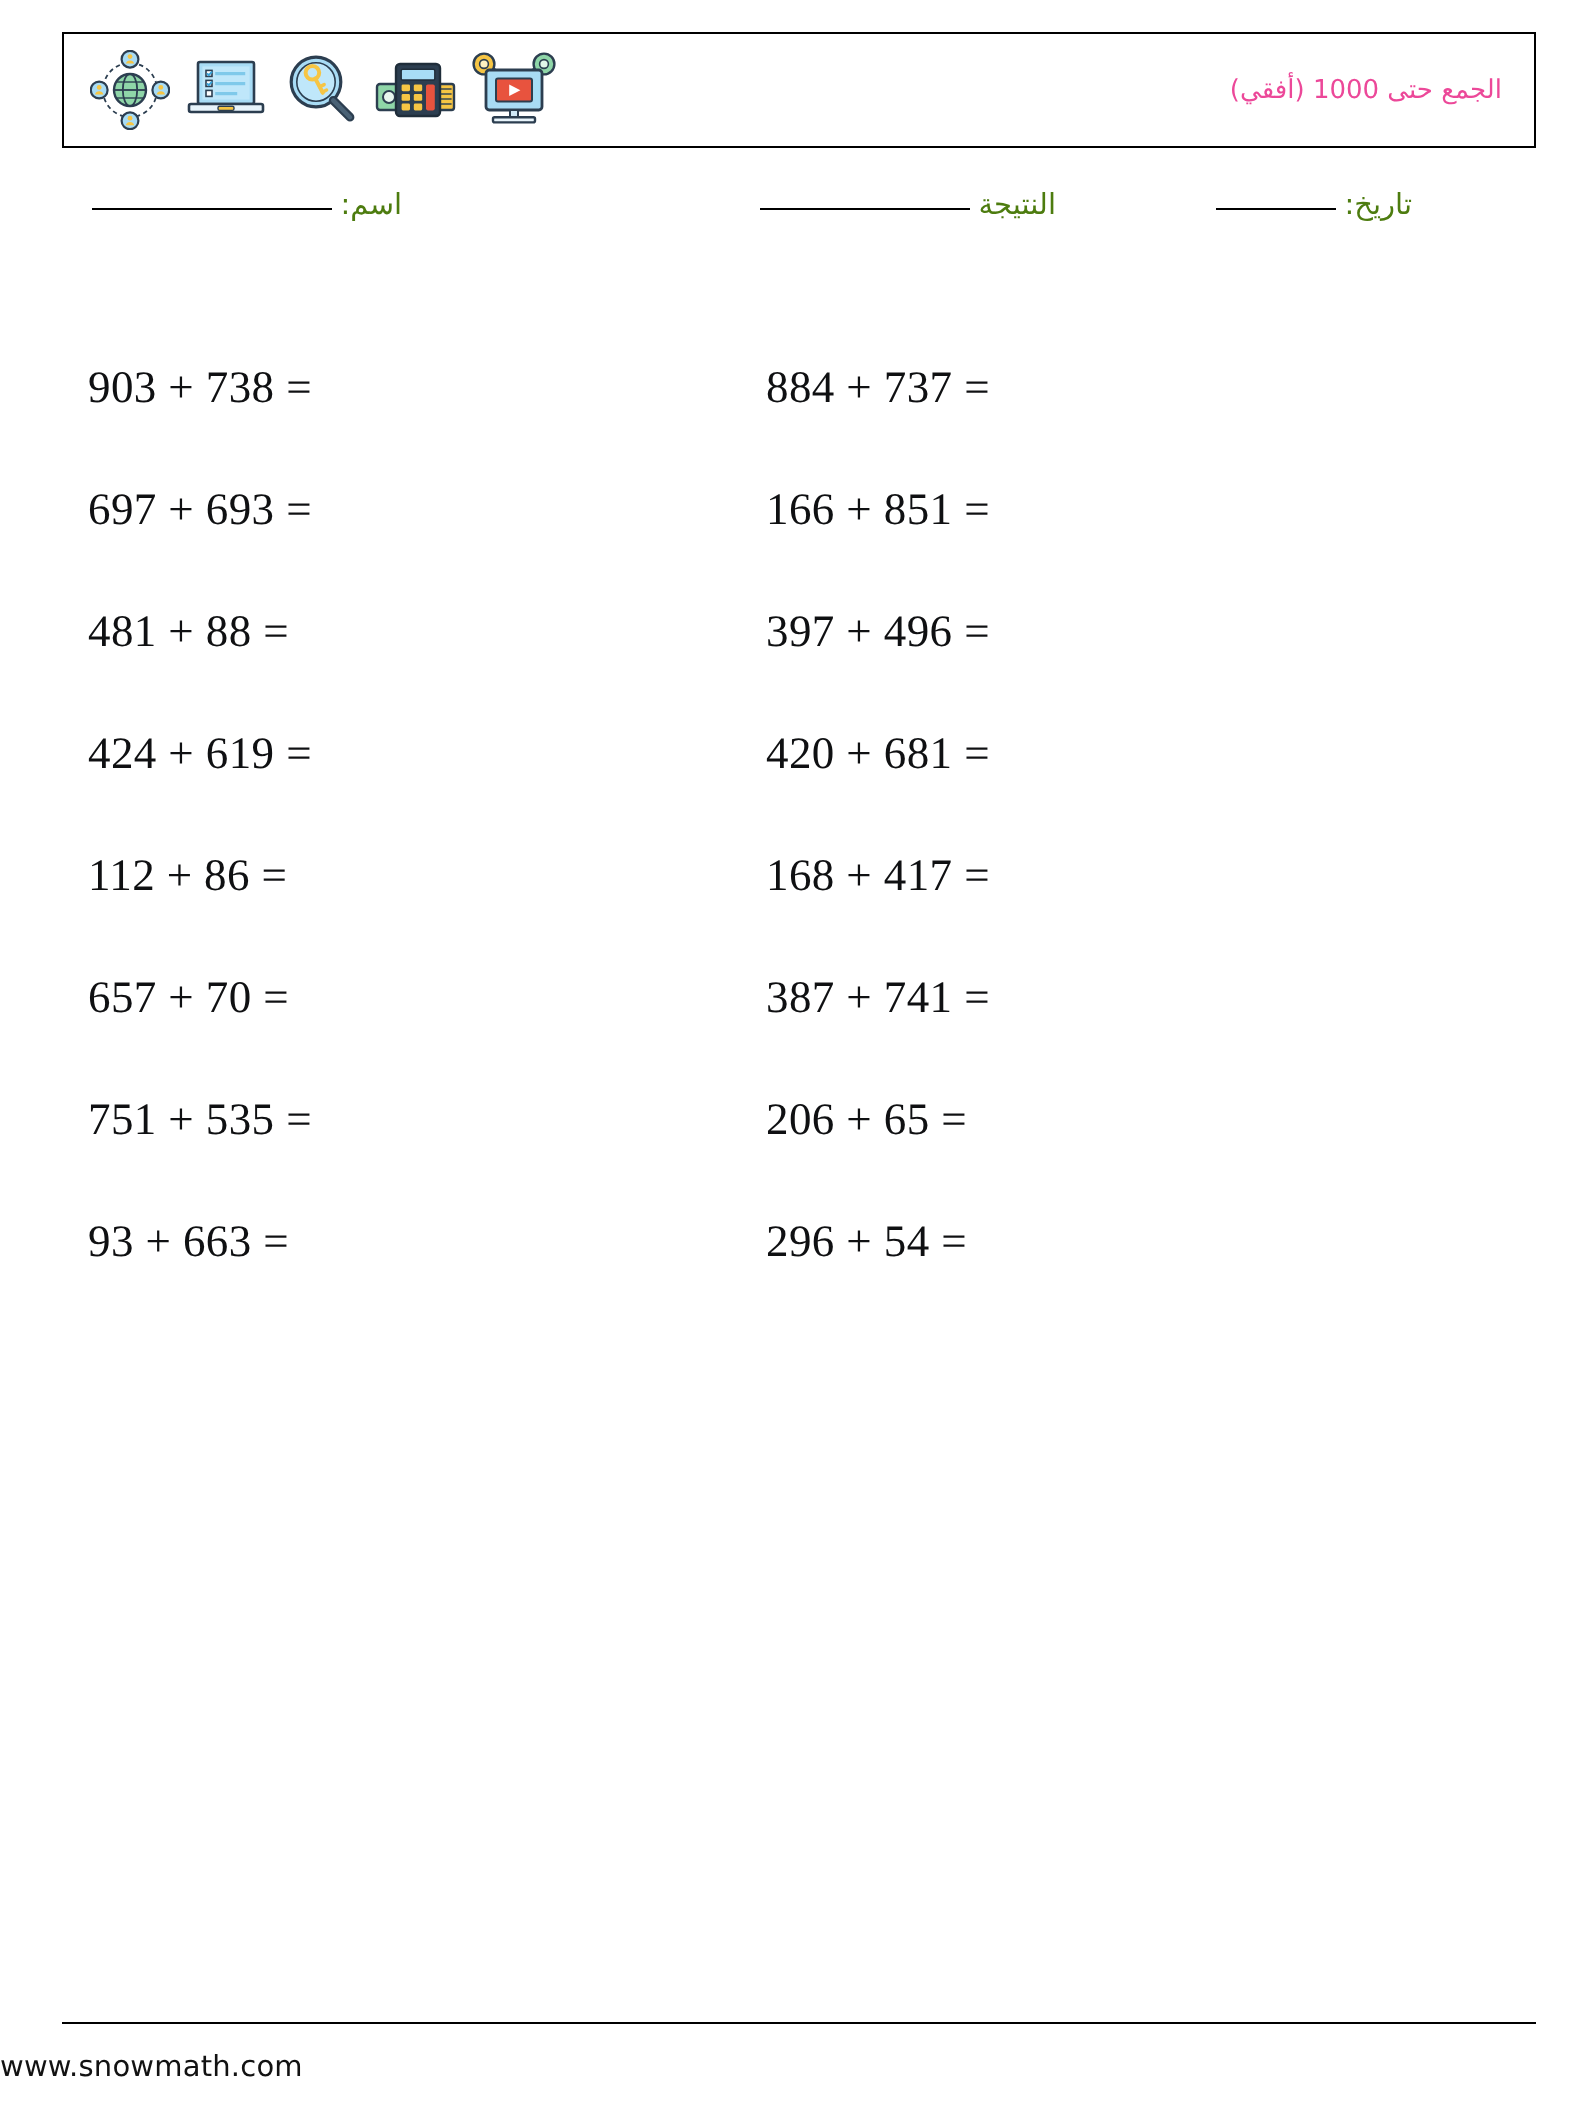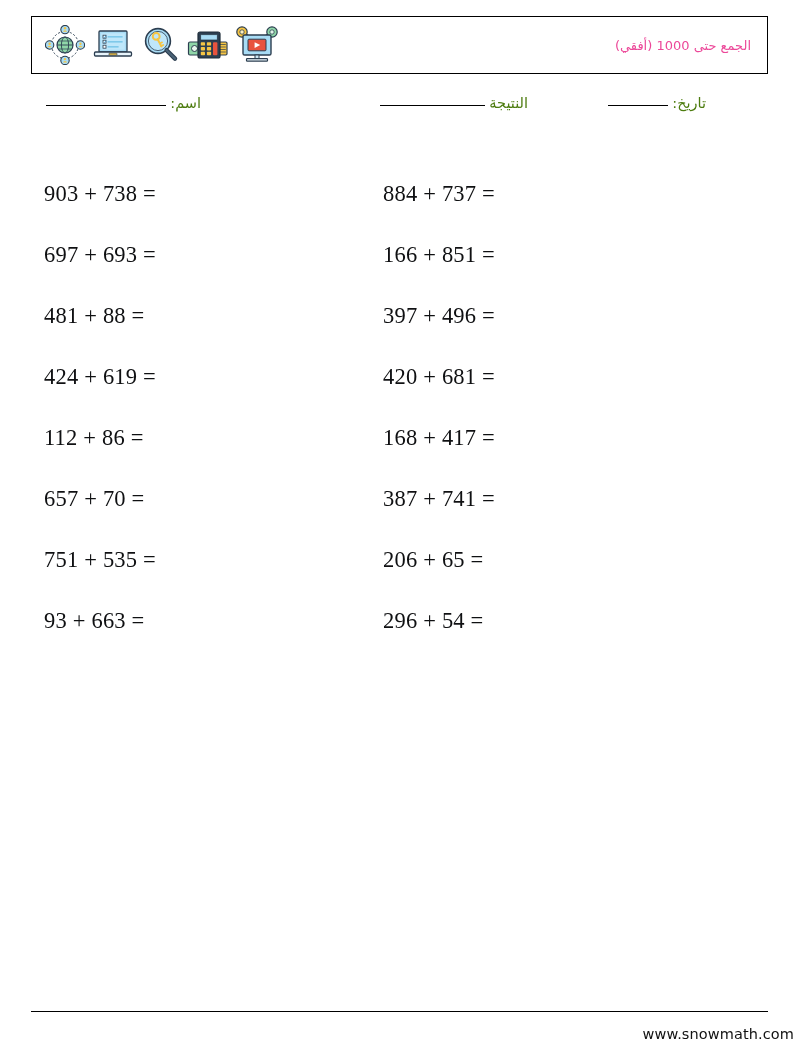--- a/index.html
+++ b/index.html
@@ -131,21 +131,21 @@
     top: 1011px;
     width: 737px;
     height: 0;
     border-top: 1.5px solid #000000;
   }
   .footer-text {
     position: absolute;
     left: 0;
     top: 1026px;
     width: 794px;
-    text-align: right;
+    text-align: left;
     font-family: "DejaVu Sans", "Liberation Sans", sans-serif;
     font-size: 14.5px;
     color: #121212;
     letter-spacing: 0.1px;
   }
 </style>
 </head>
 <body>
 
 <div class="page">

